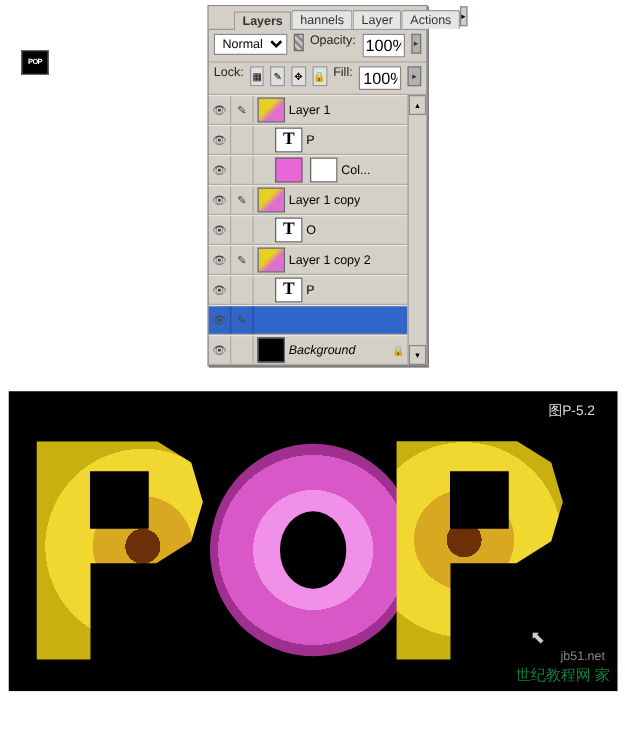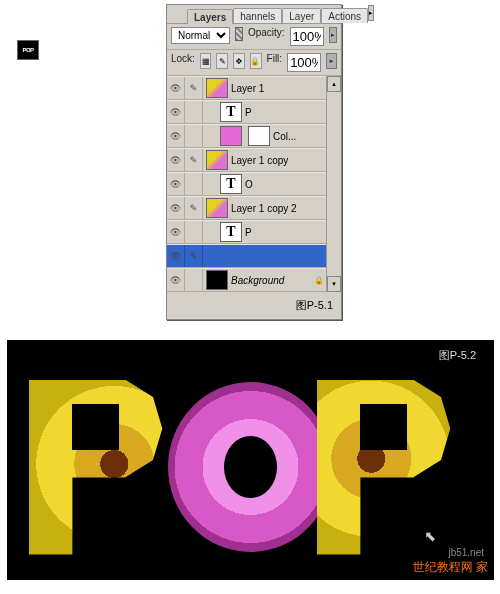--- a/index.html
+++ b/index.html
@@ -42,21 +42,21 @@
 .pop{position:absolute;top:40px;left:14px;right:14px;bottom:26px;display:flex;align-items:center;justify-content:center}
 .letter{font-family:Arial Black,sans-serif;font-weight:900;font-size:160px;line-height:1;position:relative;margin:0 -8px}
 .lp{width:155px;height:175px;background:radial-gradient(circle at 55% 48%,#6b3008 0 14px,#d8a820 14px 40px,#f0d830 40px 78px,#c8b010 78px 120px);-webkit-mask:linear-gradient(#000,#000);mask:linear-gradient(#000,#000);clip-path:polygon(0 0,62% 0,80% 10%,86% 28%,80% 46%,62% 56%,28% 56%,28% 100%,0 100%)}
 .lp::after{content:"";position:absolute;left:28%;top:14%;width:30%;height:26%;background:#000}
 .lo{width:165px;height:170px;background:radial-gradient(circle at 50% 50%,#fff 0 10px,#f090e8 10px 48px,#d858c8 48px 76px,#a03090 76px 110px);border-radius:50%;position:relative}
 .lo::after{content:"";position:absolute;left:34%;top:32%;width:32%;height:36%;background:#000;border-radius:50%}
 .lp2{width:155px;height:175px;background:radial-gradient(circle at 35% 45%,#6b3008 0 14px,#d8a820 14px 40px,#f0d830 40px 78px,#c8b010 78px 120px);clip-path:polygon(0 0,62% 0,80% 10%,86% 28%,80% 46%,62% 56%,28% 56%,28% 100%,0 100%);position:relative}
 .lp2::after{content:"";position:absolute;left:28%;top:14%;width:30%;height:26%;background:#000}
 .cursor{position:absolute;right:58px;bottom:36px;color:#ccc;font-size:14px}
 .wm1{position:absolute;right:10px;bottom:22px;color:#888;font-size:10px}
-.wm2{position:absolute;right:6px;bottom:4px;color:#f97316;font-size:12px}
+.wm2{position:absolute;right:6px;bottom:4px;color:#15803d;font-size:12px}
 </style>
 </head>
 <body>
 
 <div class="panel">
   <div class="tabs">
     <div class="tab active">Layers</div>
     <div class="tab">hannels</div>
     <div class="tab">Layer</div>
     <div class="tab">Actions</div>
@@ -154,21 +154,20 @@
       </div>
 
     </div>
     <div class="scrollbar">
       <div class="sbtn">▴</div>
       <div style="flex:1"></div>
       <div class="sbtn">▾</div>
     </div>
   </div>
 
-  <div class="footer">图P-5.1</div>
 </div>
 
 <div class="result">
   <div class="figlabel">图P-5.2</div>
   <div class="pop">
     <div class="letter lp"></div>
     <div class="letter lo"></div>
     <div class="letter lp2"></div>
   </div>
   <div class="cursor">⬉</div>

